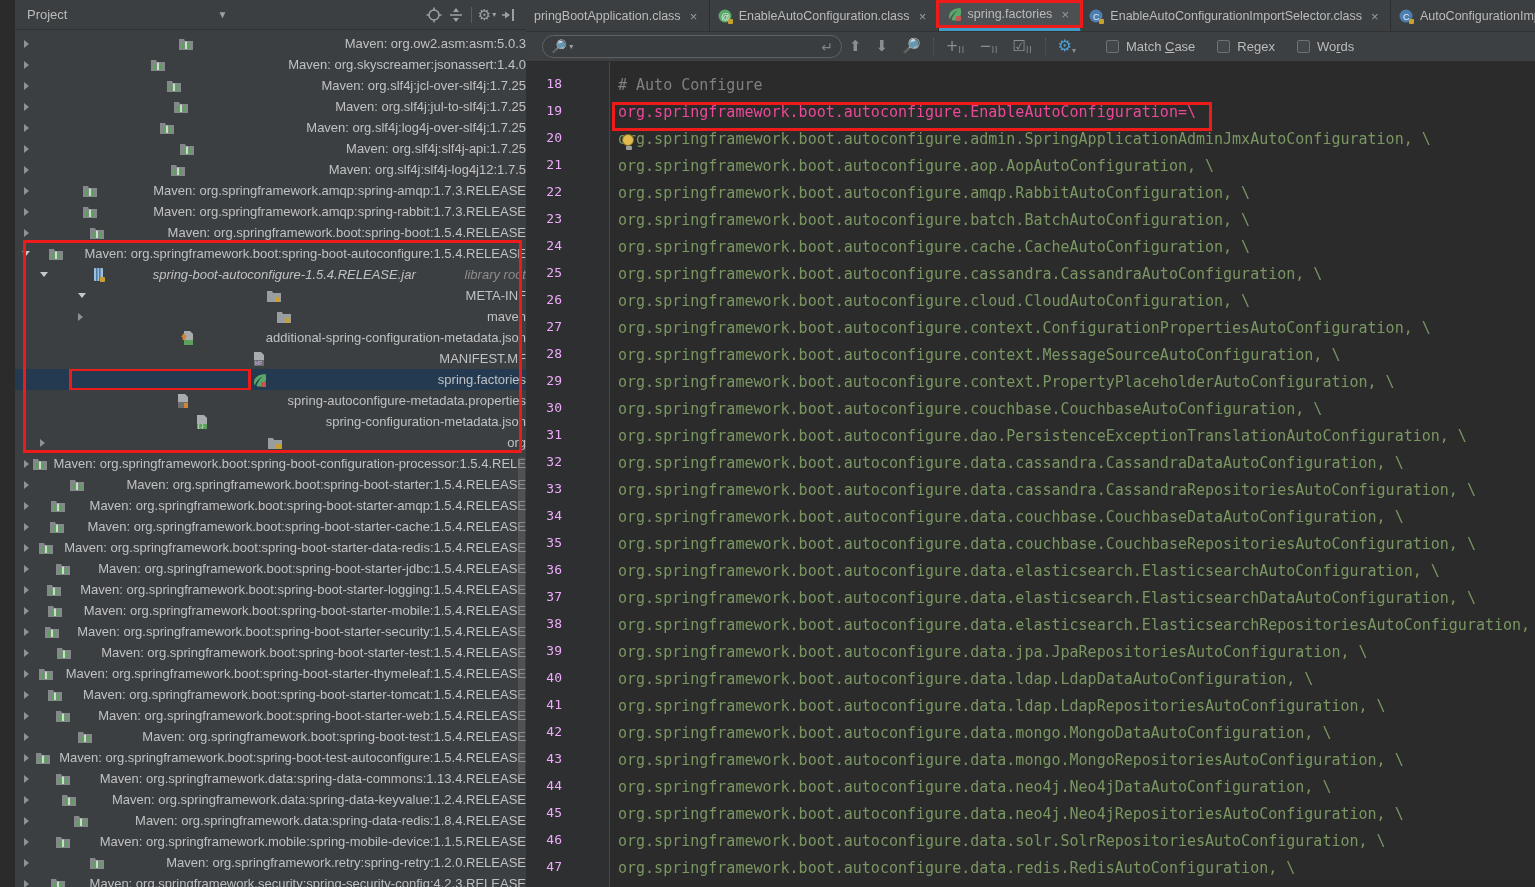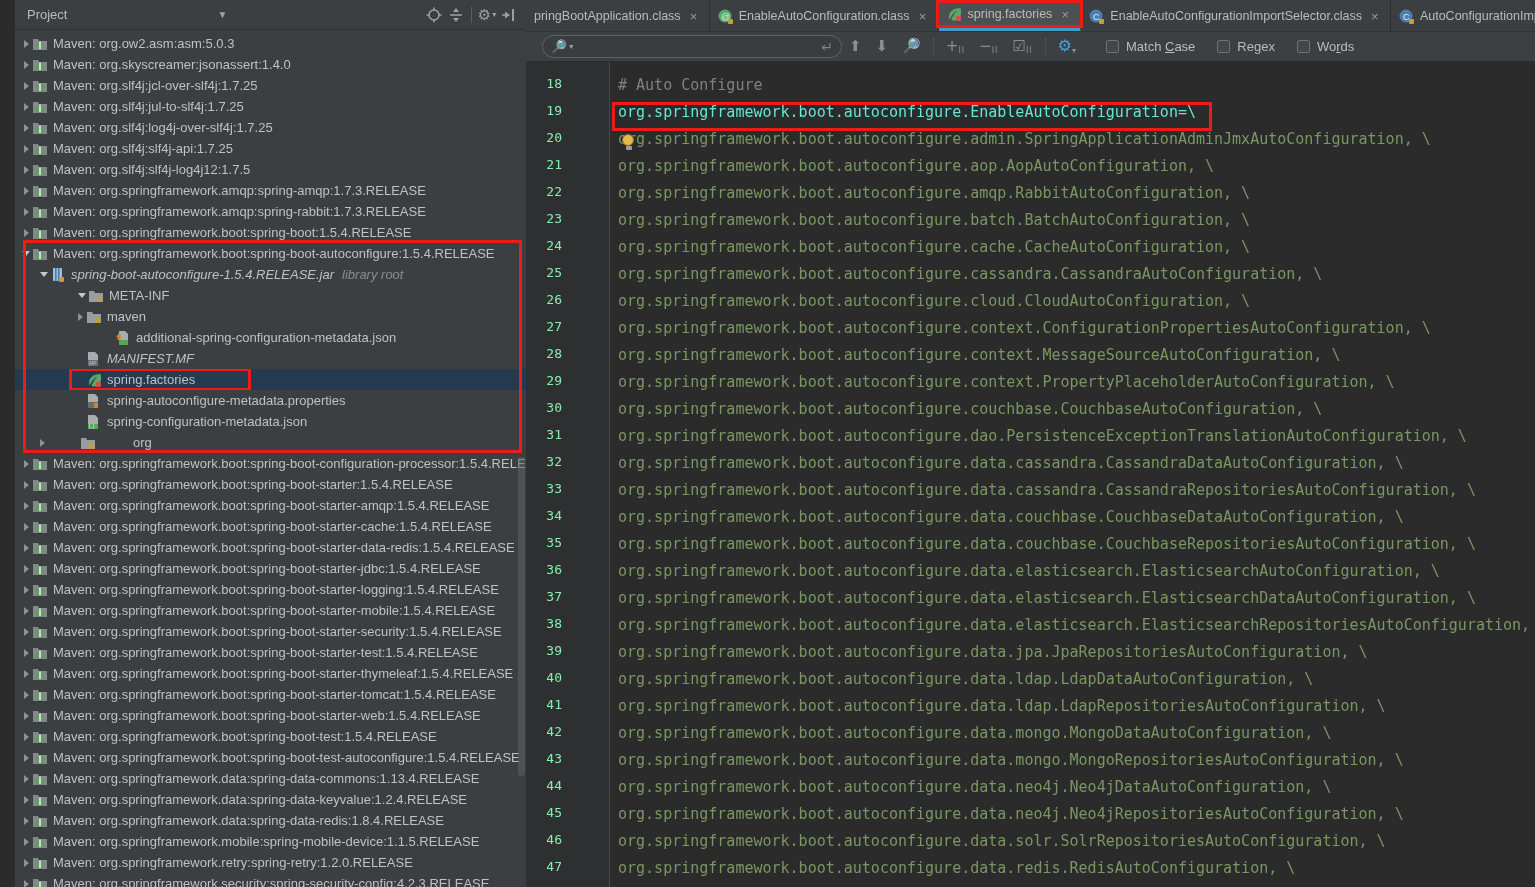--- a/index.html
+++ b/index.html
@@ -9,21 +9,21 @@
     background:#3c3f41; font-family:"Liberation Sans", sans-serif; color:#bbbbbb;margin-left:15px;
   }
   
   #project-panel { position:absolute; left:0; top:0; width:511px; height:887px; background:#3c3f41; overflow:hidden; z-index:2; }
   #project-header { height:30px; display:flex; align-items:center; padding:0 6px 0 12px; border-bottom:1px solid #323232; font-size:13px; color:#bbbbbb; }
   #project-header .caret { margin-left:150px; color:#9da0a2; font-size:10px; }
   #project-header .spacer { flex:1; }
   .hdr-ico { width:22px; height:20px; display:flex; align-items:center; justify-content:center; color:#9da0a2; }
   .hdr-sep { width:1px; height:16px; background:#5a5d5e; margin:0 4px; }
   #tree { position:absolute; left:0; top:33px; right:0; }
-  .trow { height:21px; line-height:21px; font-size:13px; white-space:nowrap; display:flex; align-items:center; position:relative; overflow:hidden; }
+  .trow { height:21px; line-height:21px; font-size:13px; white-space:nowrap; display:flex; align-items:center; position:relative; overflow:hidden;justify-content:space-between; }
   .trow.sel { background:#233a50; }
   .arrow { width:14px; display:inline-flex; justify-content:center; flex:none; }
   .arr-c { width:0; height:0; border-left:5px solid #8f9193; border-top:4px solid transparent; border-bottom:4px solid transparent; }
   .arr-e { width:0; height:0; border-top:5px solid #c5c7c9; border-left:4px solid transparent; border-right:4px solid transparent; }
   .ticon { width:16px; height:14px; margin-right:4px; flex:none; display:inline-flex; align-items:center; }
   .tlabel { color:#bfc1c3; }
   .tsuffix { color:#8c8c8c; margin-left:8px; }
   #tree-box { position:absolute; left:8px; top:240px; width:499px; height:213px; border:3px solid #ee1b1b; z-index:30; pointer-events:none; }
   .row-box { position:absolute; left:54px; top:-1px; width:182px; height:23px; border:3px solid #ee1b1b; z-index:31; pointer-events:none; }
   #tree-scrollbar { position:absolute; right:1px; top:457px; width:7px; height:319px; background:#5e6163; opacity:.55; border-radius:3px; z-index:3; }
@@ -46,24 +46,24 @@
   .fico small { font-size:8px; vertical-align:-2px; letter-spacing:1px; }
   .fsep { width:1px; height:18px; border-left:1px dotted #5a5a5a; margin:0 5px; }
   .gear-blue { color:#4a9fd8; font-size:16px; }
   .fopt { display:flex; align-items:center; margin-left:22px; font-size:13px; color:#bbbbbb; }
   .checkbox { width:13px; height:13px; background:#43474a; border:1px solid #6e7274; border-radius:2px; margin-right:7px; }
   
   #editor-body { position:absolute; left:0; top:32px; right:0; bottom:0; background:#2b2b2b; overflow:hidden; }
   #gutter-bg { position:absolute; left:0; top:0; width:84px; bottom:0; background:#2d2f31; border-right:1px solid #46484a; }
   #lines { position:absolute; left:0; top:17px; right:0; }
   .eline { position:relative; height:27px; line-height:27px; white-space:pre; }
-  .lnum { position:absolute; left:0; width:36px; text-align:right; color:#86efac; font:13px "DejaVu Sans Mono", monospace; }
+  .lnum { position:absolute; left:0; width:36px; text-align:right; color:#f0abfc; font:13px "DejaVu Sans Mono", monospace; }
   .lcode { position:absolute; left:92px; font:15px "DejaVu Sans Mono", monospace; }
   .lcode.comment { color:#808080; }
-  .lcode.key { color:#5eead4; }
+  .lcode.key { color:#ec4899; }
   .lcode.value { color:#7a9662; }
   .line-box { position:absolute; left:86px; top:-1px; width:600px; height:29px; border:3px solid #ee1b1b; z-index:20; pointer-events:none; }
   #bulb { position:absolute; left:96px; top:102px; width:13px; height:17px; z-index:6; }
   #bulb .glass { width:12px; height:12px; border-radius:50%; background:#e3bc4e; border:1px solid #8a7226; }
   #bulb .base { width:6px; height:4px; margin:0 auto; background:#9b9d9f; border-radius:1px; }
   svg { display:block; }
 </style>
 </head>
 <body>
 
@@ -298,21 +298,21 @@
           <span class="arrow"></span>
           <span class="ticon">
             <svg width="14" height="14" viewBox="0 0 14 14">
               <path d="M3 0h6l3 3v11H3z" fill="#a9acae"></path>
               <rect x="3" y="9" width="9" height="5" fill="#5ba15b"></rect>
               <path d="M0 6 L3 2 L6 6 L4.5 6 L4.5 9 L1.5 9 L1.5 6 Z" fill="#cf8436"></path>
             </svg>
           </span>
           <span class="tlabel">additional-spring-configuration-metadata.json</span>
         </div>
-        <div class="trow" style="padding-left: 58px; font-style: italic;">
+        <div class="trow" style="padding-left: 58px;">
           <span class="arrow"></span>
           <span class="ticon">
             <svg width="12" height="14" viewBox="0 0 12 14">
               <path d="M1 0h7l3 3v11H1z" fill="#a9acae"></path>
               <rect x="1" y="8" width="10" height="6" fill="#6b6e71"></rect>
               <text x="2" y="13" font-size="5" fill="#d8b2f0" font-family="sans-serif">MF</text>
             </svg>
           </span>
           <span class="tlabel">MANIFEST.MF</span>
         </div>

